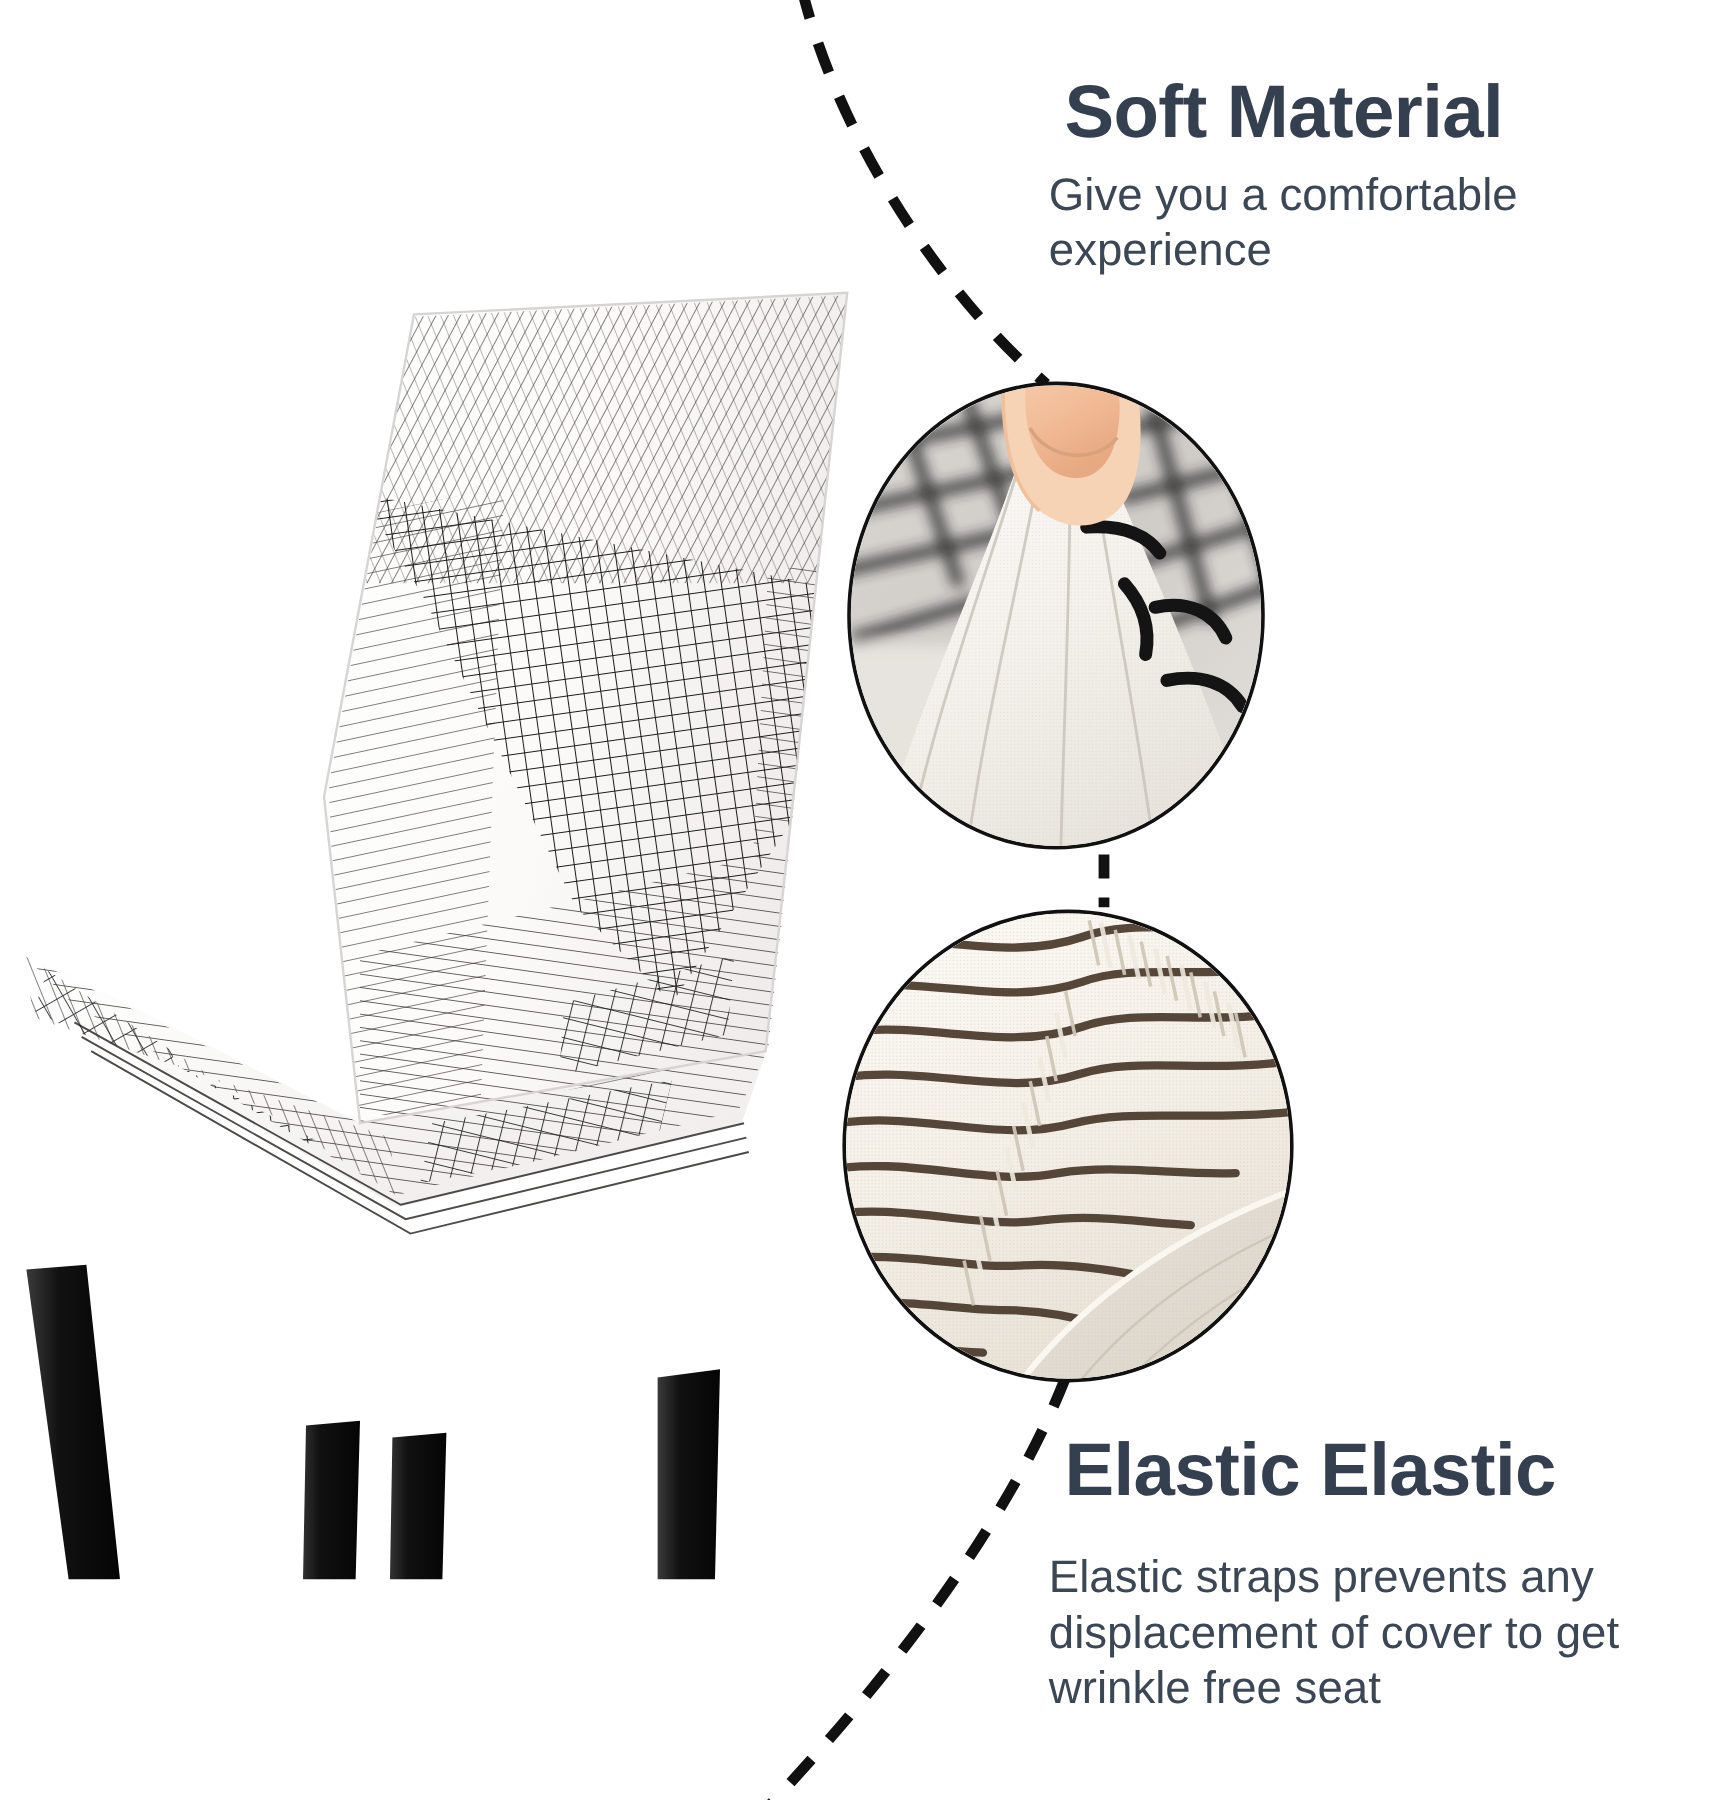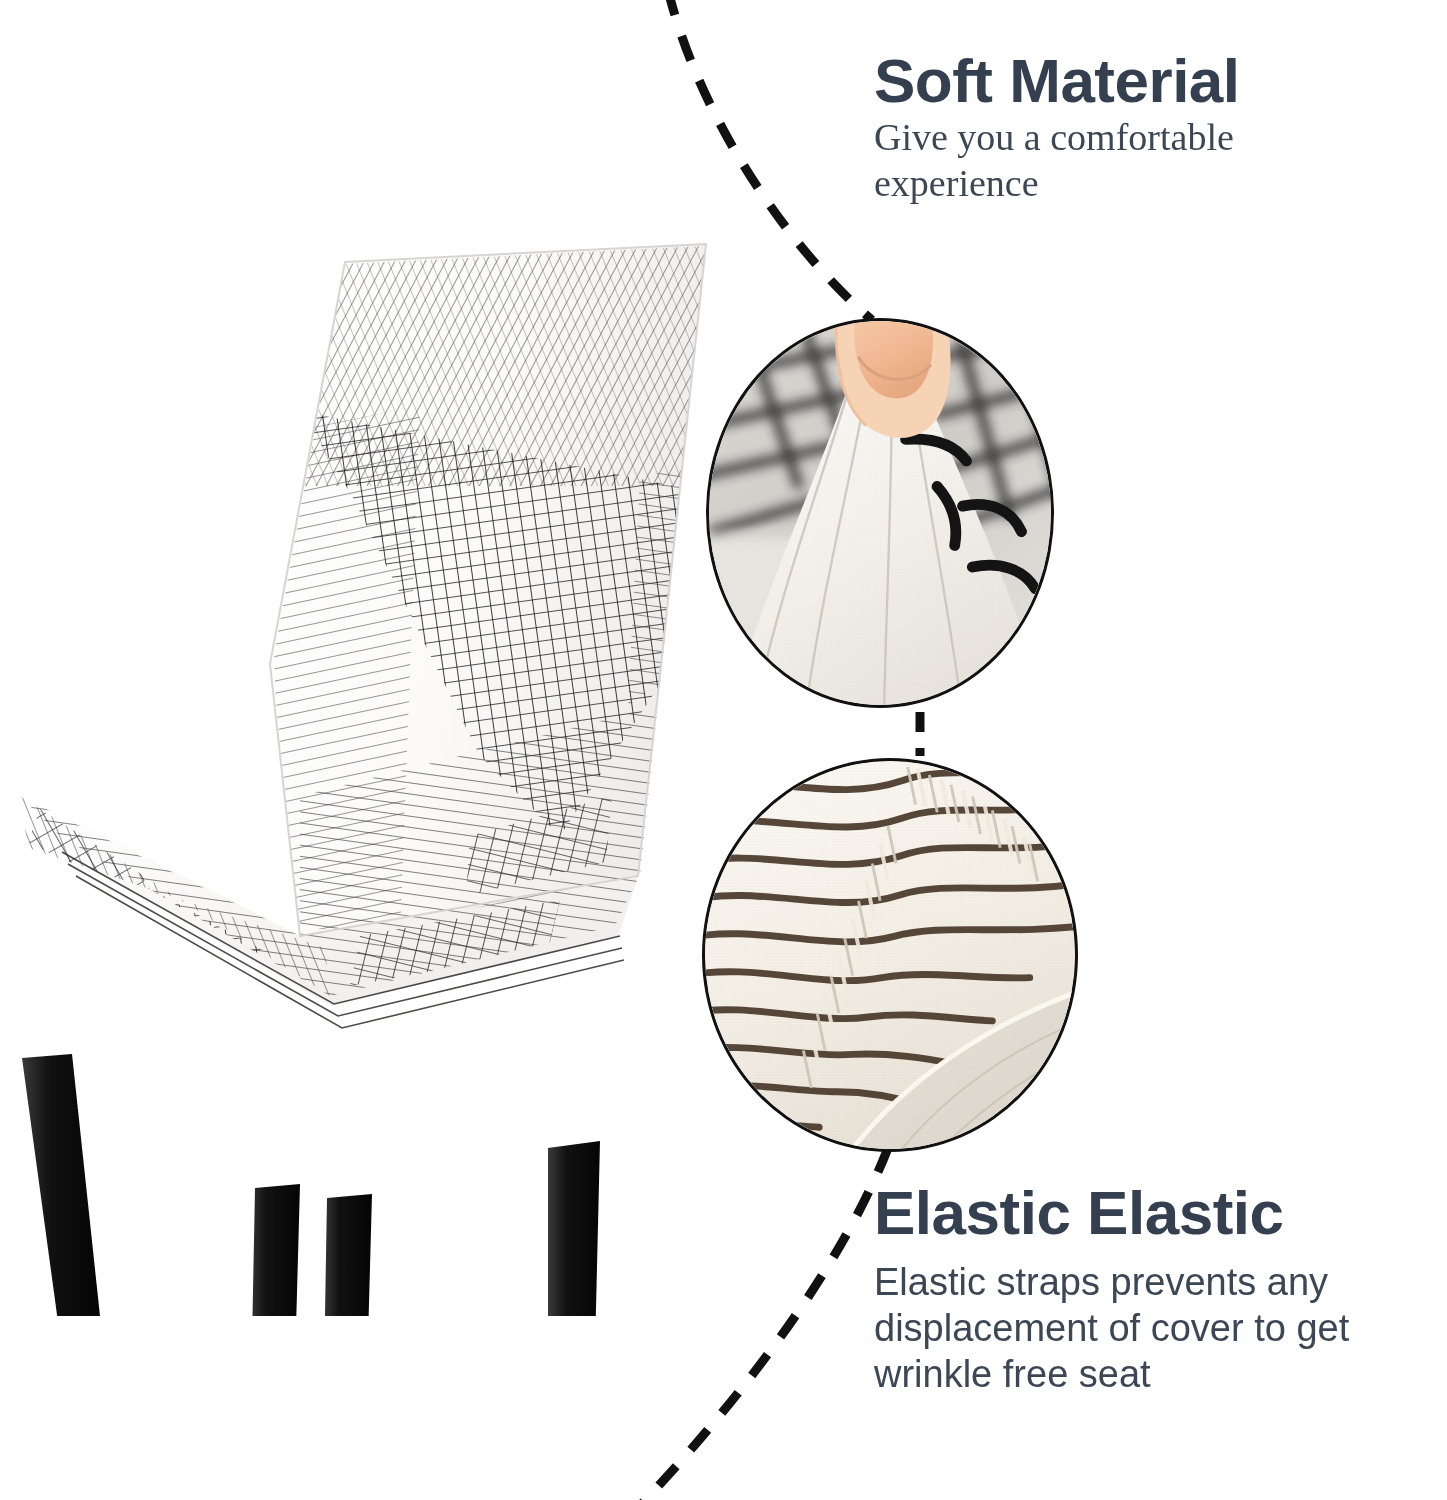--- a/index.html
+++ b/index.html
@@ -8,30 +8,30 @@
        -webkit-font-smoothing:antialiased;}
   .stage{position:absolute;inset:0;width:1447px;height:1500px;background:#fff;}
 
   
   .divider{position:absolute;left:0;top:0;width:1447px;height:1500px;pointer-events:none;}
 
   
   .txt-block{position:absolute;}
   .headline{
     font-size:62px;font-weight:700;line-height:1.06;
-    color:#343f4f;letter-spacing:-0.5px;white-space:nowrap;margin:0;
+    color:#343f4f;letter-spacing:-0.5px;white-space:nowrap;margin:13px;
   }
   .subtext{
     font-size:38px;font-weight:400;line-height:1.22;
     color:#3c4756;margin:0;
   }
   #top-text{left:874px;top:48px;width:520px;}
-  #top-text .subtext{font-family:Liberation Serif, serif;}
+  #top-text .subtext{}
   #bottom-text{left:874px;top:1180px;width:560px;}
-  #bottom-text .subtext{margin-top:13px;}
+  #bottom-text .subtext{margin-top:33px;}
 
   
   .callout{position:absolute;border-radius:50%;overflow:hidden;
            border:3px solid #111;box-sizing:border-box;background:#f3efe9;}
   #callout-soft-material{left:706px;top:318px;width:348px;height:390px;}
   #callout-elastic-bottom{left:702px;top:758px;width:376px;height:394px;}
   .callout svg{display:block;width:100%;height:100%;}
 
   
   #chair{position:absolute;left:0px;top:236px;width:740px;height:1080px;}

